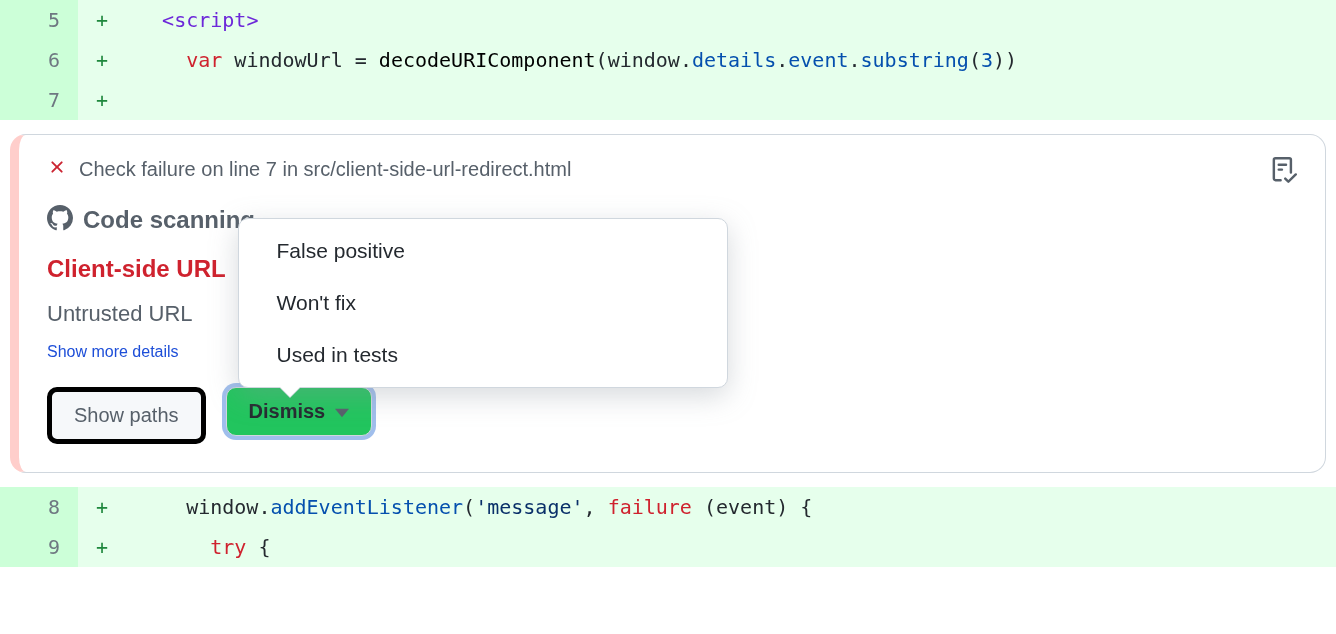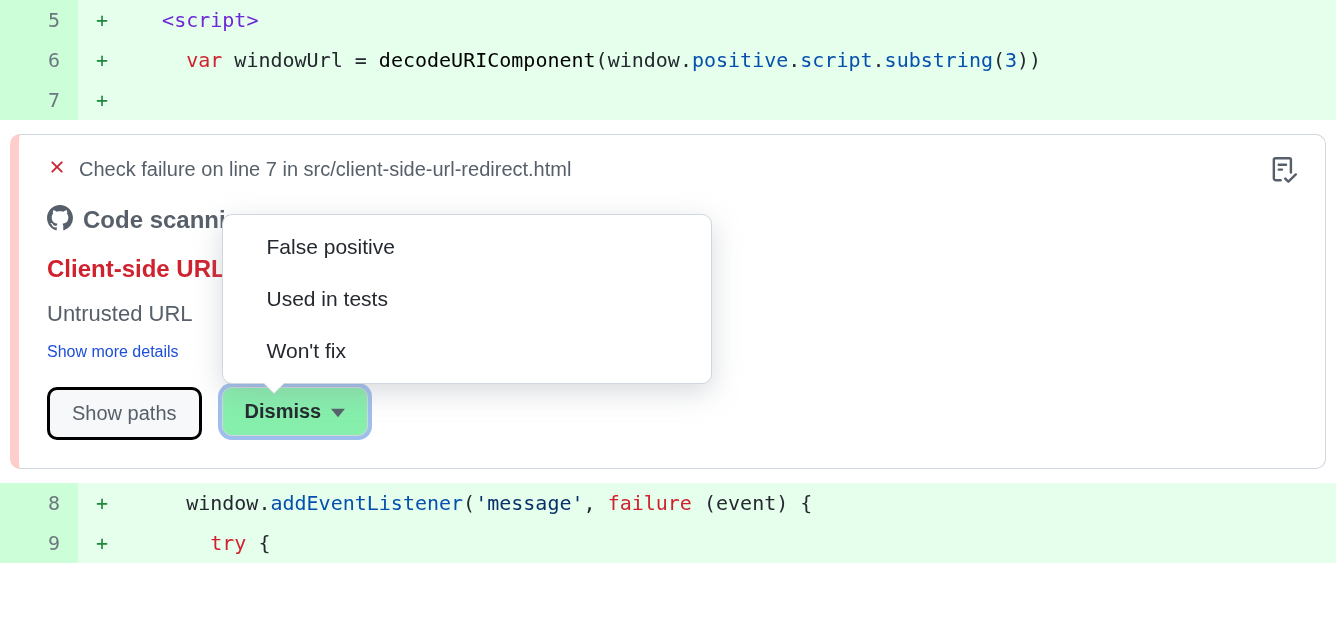--- a/index.html
+++ b/index.html
@@ -46,21 +46,21 @@
   .tok-kw   { color: #cf222e; margin-top: 8px; }
   .tok-fn   { color: #000000; }
   .tok-fn2  { color: #0550ae; }
   .tok-str  { color: #0a3069; }
   .tok-num  { color: #0550ae; }
 
   .annotation {
     margin: 14px 10px 14px 10px;
     border: 1px solid #d0d7de;
     border-left: 9px solid #ffcecb;
-    border-radius: 10px;
+    border-radius: 16px;
     padding: 22px 28px 28px 28px;
     position: relative;
   }
   .ann-header {
     display: flex;
     align-items: center;
     gap: 12px;
     margin-bottom: 24px;
   }
   .x-icon { color: #cb2431; }
@@ -106,49 +106,49 @@
     margin-bottom: 26px;
   }
   .ann-buttons {
     display: flex;
     gap: 20px;
   }
   .btn {
     padding: 12px 22px;
     font-size: 20px;
     font-weight: 500;
-    border: 3px solid #000000;
+    border: 5px solid #000000;
     border-radius: 10px;
     background: #f6f8fa;
     color: #57606a;
     cursor: pointer;
     display: inline-flex;
     align-items: center;
     gap: 10px;
   }
   .btn.dismiss {
     color: #24292f;
     font-weight: 600;
-    background: #86efac;
+    background: #22c55e;
     border: 1px solid #d0d7de;
     box-shadow: 0 0 0 4px rgba(120,162,228,0.7);
   }
   .caret-down-icon { color: #57606a; }
 
   .dismiss-wrap { position: relative; display: inline-block; }
   .menu {
     position: absolute;
     bottom: 56px;
-    left: 0;
+    left: 12px;
     width: 490px;
     background: #fff;
     border: 1px solid #d0d7de;
     border-radius: 10px;
     box-shadow: 0 8px 28px rgba(140,149,159,0.35);
-    padding: 6px 16px;
+    padding: 6px 10px;
   }
   .menu::after {
     content: "";
     position: absolute;
     bottom: -10px;
     left: 40px;
     width: 0; height: 0;
     border-left: 11px solid transparent;
     border-right: 11px solid transparent;
     border-top: 11px solid #fff;
@@ -166,21 +166,21 @@
 
 <div id="code-before">
     <div class="code-line">
       <div class="line-num">5</div>
       <div class="line-plus">+</div>
       <div class="line-code">  <span class="tok-tag">&lt;script&gt;</span></div>
     </div>
     <div class="code-line">
       <div class="line-num">6</div>
       <div class="line-plus">+</div>
-      <div class="line-code">    <span class="tok-kw">var</span> windowUrl = <span class="tok-fn">decodeURIComponent</span>(window.<span class="tok-fn2">positive</span>.<span class="tok-fn2">script</span>.<span class="tok-fn2">substring</span>(<span class="tok-num">3</span>))</div>
+      <div class="line-code">    <span class="tok-kw">var</span> windowUrl = <span class="tok-fn">decodeURIComponent</span>(window.<span class="tok-fn2">details</span>.<span class="tok-fn2">event</span>.<span class="tok-fn2">substring</span>(<span class="tok-num">3</span>))</div>
     </div>
     <div class="code-line">
       <div class="line-num">7</div>
       <div class="line-plus">+</div>
     </div>
   </div>
 
 <div class="annotation">
   <div class="ann-header">
     <span class="x-icon">
@@ -211,22 +211,22 @@
     <div class="ann-desc">Untrusted URL </div>
     <div class="ann-details-link">Show more details</div>
 
     <div class="ann-buttons">
       <button class="btn">
         <span>Show paths</span>
       </button>
       <div class="dismiss-wrap">
         <div class="menu" id="dismiss-menu">
             <div class="menu-item">False positive</div>
+            <div class="menu-item">Won't fix</div>
             <div class="menu-item">Used in tests</div>
-            <div class="menu-item">Won't fix</div>
           </div>
         <button class="btn dismiss">
           <span>Dismiss</span>
           <span class="caret-down-icon">
             <svg width="14" height="10" viewBox="0 0 10 6" fill="currentColor">
                 <path d="M0 0l5 6 5-6z"></path>
               </svg>
           </span>
         </button>
       </div>

